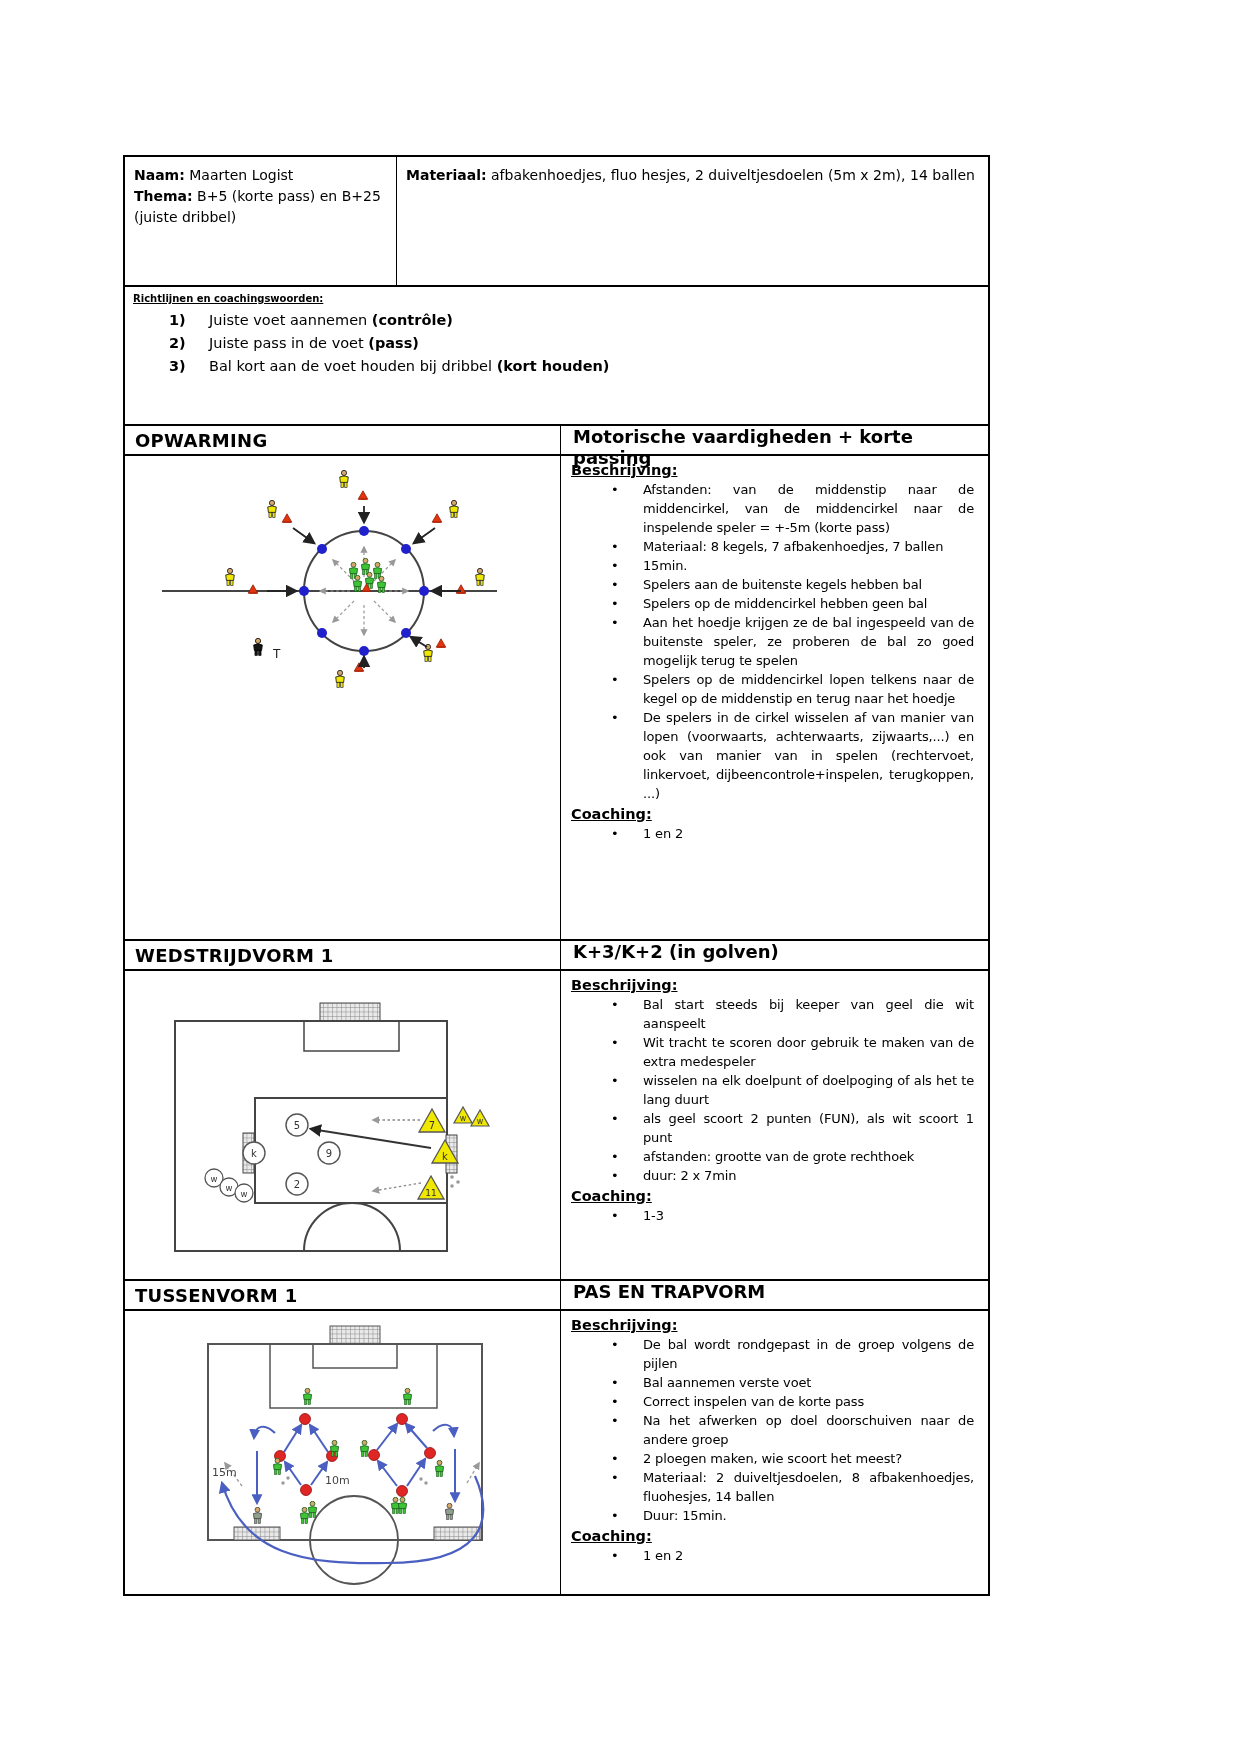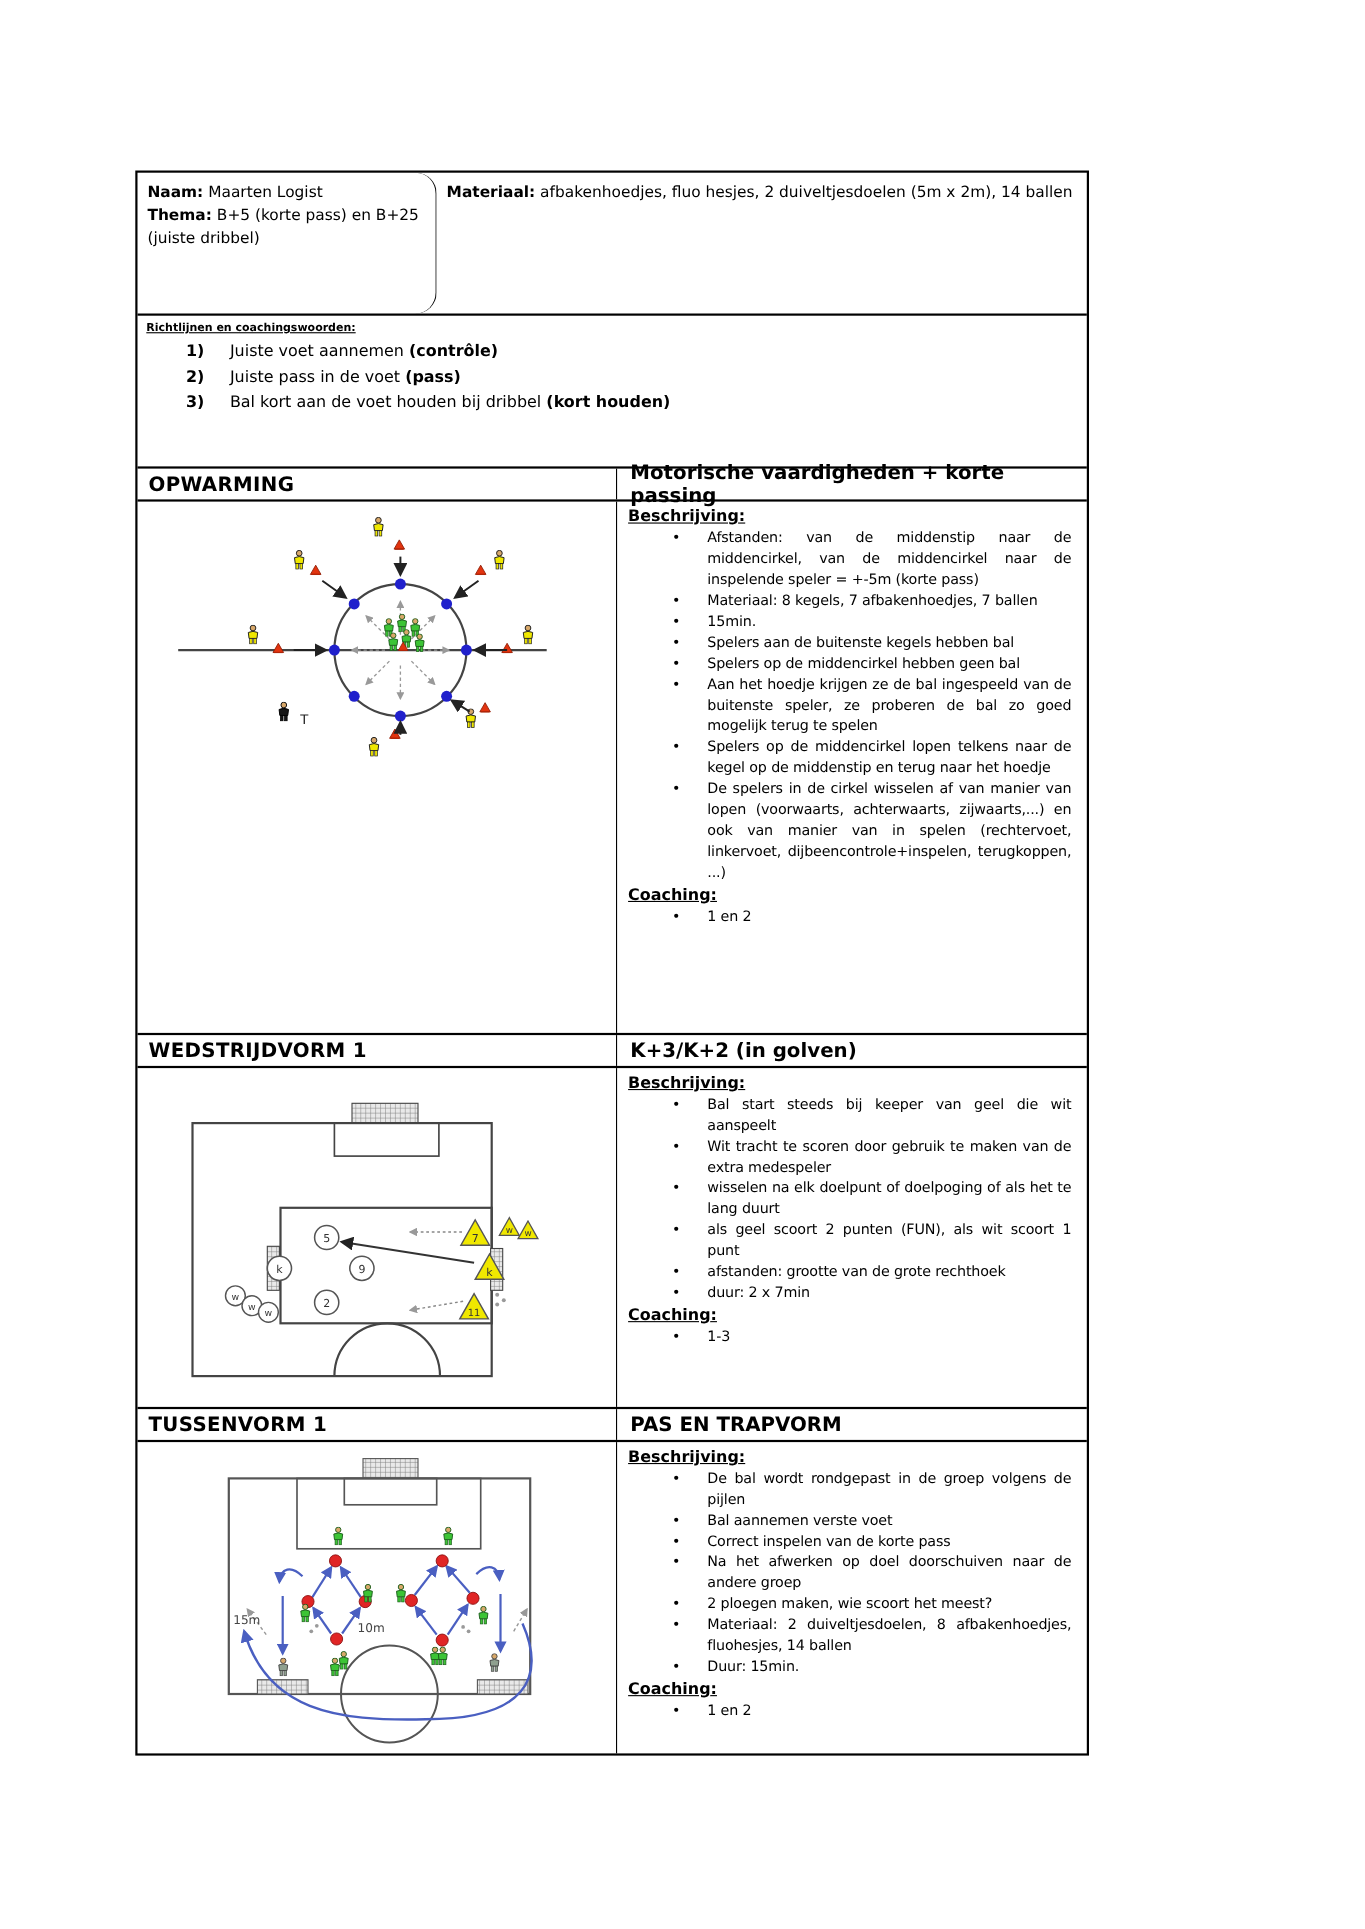--- a/index.html
+++ b/index.html
@@ -6,33 +6,33 @@
   html,body { background:#fff; }
   body { width:1241px; height:1754px; font-family:"DejaVu Sans","Liberation Sans",sans-serif; color:#000; position:relative; }
   .doc { position:absolute; inset:0; background:#fff; }
   .tbl { position:absolute; left:123px; top:155px; width:867px; border:2px solid #000; }
   .row { border-bottom:2px solid #000; }
   .row:last-child { border-bottom:none;border-radius:24px; }
 
   
   .header-row { display:flex; height:130px; }
   .hcell { padding:8px 9px; font-size:14px; line-height:21px; }
-  .hc1 { width:272px; border-right:1px solid #000;border-radius:19px; }
+  .hc1 { width:272px; border-right:1px solid #000; }
   .hc2 { width:207px; border-right:1px solid #000; }
   .hc3 { flex:1; }
 
   
   .guides { height:139px; padding:6px 8px; font-size:14.5px; }
   .gtitle { font-weight:bold; text-decoration:underline; font-size:10px; margin-bottom:5px; }
   .guide-list { list-style:none; }
   .guide-list li { position:relative; padding-left:76px; line-height:23px; }
   .guide-list .num { position:absolute; left:36px; font-weight:bold; }
 
   
-  .sec-head { display:flex; border-bottom:2px solid #000; height:30px; align-items:center; }
+  .sec-head { display:flex; border-bottom:2px solid #000; height:30px; }
   .sec-head .lt { width:436px; border-right:1px solid #000; align-self:stretch; display:flex; align-items:center;
                   font-weight:bold; font-size:18px; padding-left:10px; letter-spacing:.3px; }
   .sec-head .rt { flex:1; font-weight:bold; font-size:18px; padding-left:12px; }
   .sec-body { display:flex; }
   .diagram-cell { width:436px; border-right:1px solid #000; position:relative; overflow:hidden; }
   .desc-cell { flex:1; padding:4px 14px 0 10px; font-size:13px; }
   .lbl { font-weight:bold; font-size:14.5px; text-decoration:underline; line-height:20px; }
   ul.bullets { list-style:none; margin:0 0 1px 0; }
   ul.bullets li { position:relative; padding-left:72px; text-align:justify; line-height:19px; letter-spacing:-0.15px; }
   ul.bullets li::before { content:"\2022"; position:absolute; left:40px; }

